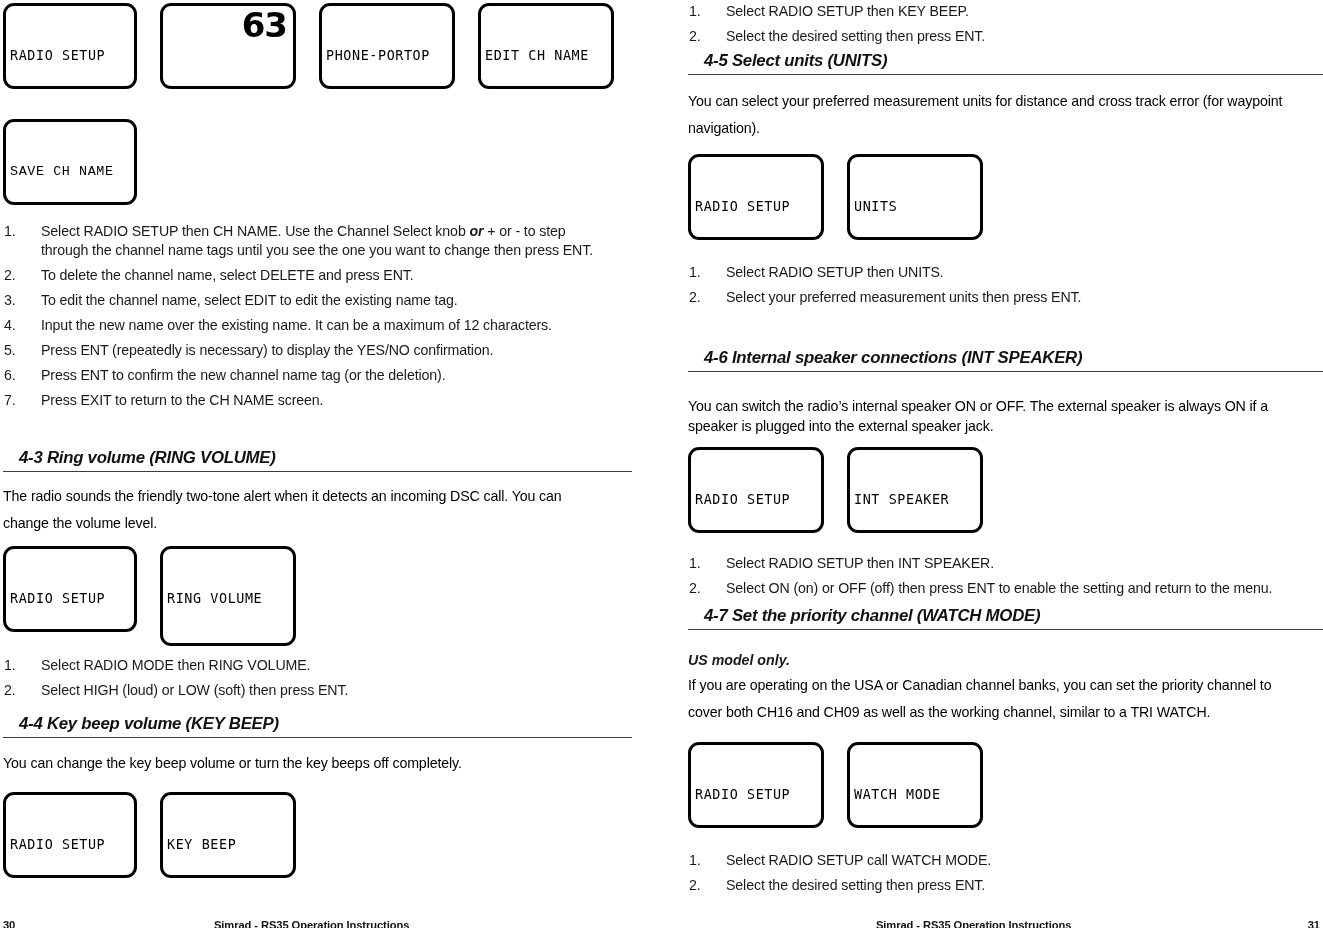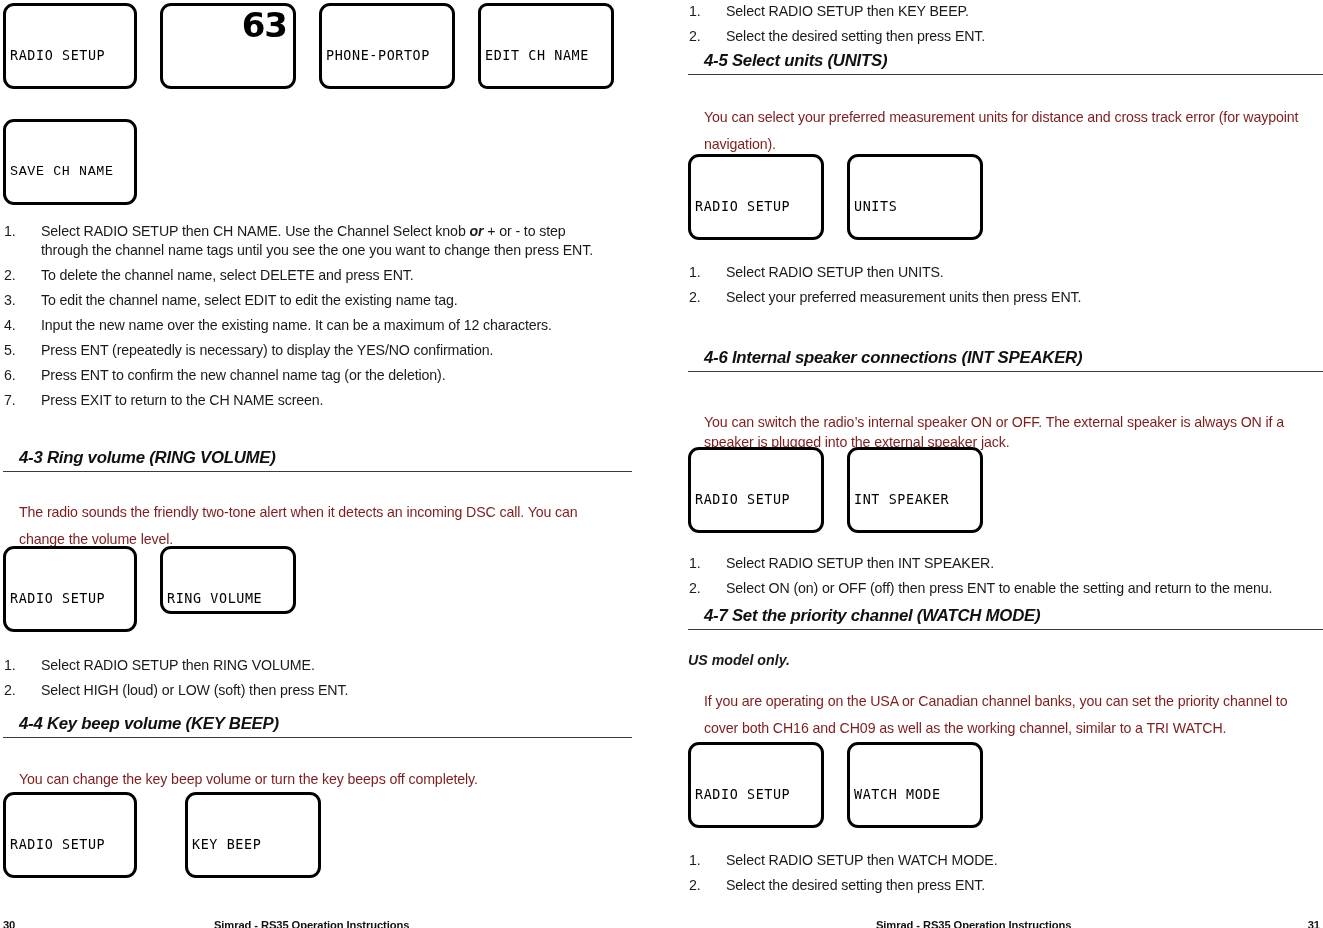--- a/index.html
+++ b/index.html
@@ -51,25 +51,25 @@
     border-bottom:1.4px solid #3b3b3b;
     font-size:16.8px;
     font-weight:bold;
     font-style:italic;
     letter-spacing:-0.25px;
     color:#111;
   }
 
   
   p.body{
-    margin:16px;
+    margin:0;
     font-size:14.2px;
     line-height:27px;
     letter-spacing:-0.12px;
-    color:#7f1d1d;
+    color:#000000;
   }
   p.body.tight{line-height:20px;}
   .note b{font-style:italic;}
   .usmodel{font-style:italic;font-weight:bold;font-size:14.2px;margin:0;line-height:22px;}
 
   
   ol.steps{
     margin:0;padding:0;list-style:none;
   }
   ol.steps li{
@@ -120,21 +120,21 @@
     </div>
 
     <div class="lcd" style="width:136px;height:86px;">
       <span class="ln">PHONE-PORTOP</span>
       
       
       
       
     </div>
 
-    <div class="lcd" style="width:136px;height:86px;border-radius:9px;">
+    <div class="lcd" style="width:136px;height:86px;">
       <span class="ln">EDIT CH NAME</span>
       
       
       
       
     </div>
   </div>
 
   <div class="lcd-row" style="position:absolute;left:3px;top:119px;">
     <div class="lcd" style="width:134px;height:86px;font-family:Liberation Mono, monospace;">
@@ -181,52 +181,52 @@
   <p class="body" style="position:absolute;left:3px;top:483px;width:600px;">The radio sounds the friendly two-tone alert when it detects an incoming DSC call. You can change the volume level.</p>
 
   <div class="lcd-row" style="position:absolute;left:3px;top:546px;gap:23px;">
     <div class="lcd" style="width:134px;height:86px;">
       <span class="ln">RADIO SETUP</span>
       
       
       
       
     </div>
-    <div class="lcd" style="width:136px;height:68px;">
+    <div class="lcd" style="width:136px;height:100px;">
       <span class="ln">RING VOLUME</span>
       
       
       
       
     </div>
   </div>
 
   <ol class="steps" style="position:absolute;left:3px;top:656px;width:608px;">
     <li>
       <span class="num">1.</span>
-      <span>Select RADIO SETUP then RING VOLUME.</span>
+      <span>Select RADIO MODE then RING VOLUME.</span>
     </li>
     <li>
       <span class="num">2.</span>
       <span>Select HIGH (loud) or LOW (soft) then press ENT.</span>
     </li>
   </ol>
 
   <h2 class="sec" style="position:absolute;left:3px;top:714px;width:613px;">4-4 Key beep volume (KEY BEEP)</h2>
   <p class="body tight" style="position:absolute;left:3px;top:753px;width:600px;">You can change the key beep volume or turn the key beeps off completely.</p>
 
   <div class="lcd-row" style="position:absolute;left:3px;top:792px;gap:23px;">
     <div class="lcd" style="width:134px;height:86px;">
       <span class="ln">RADIO SETUP</span>
       
       
       
       
     </div>
-    <div class="lcd" style="width:136px;height:86px;margin-left:25px;">
+    <div class="lcd" style="width:136px;height:86px;">
       <span class="ln">KEY BEEP</span>
       
       
       
       
     </div>
   </div>
 
   <div class="footer">
     <span class="pg" style="left:3px;">30</span>
@@ -327,21 +327,21 @@
       
       
       
       
     </div>
   </div>
 
   <ol class="steps" style="position:absolute;left:26px;top:851px;width:608px;">
     <li>
       <span class="num">1.</span>
-      <span>Select RADIO SETUP then WATCH MODE.</span>
+      <span>Select RADIO SETUP call WATCH MODE.</span>
     </li>
     <li>
       <span class="num">2.</span>
       <span>Select the desired setting then press ENT.</span>
     </li>
   </ol>
 
   <div class="footer">
     <span class="ttl" style="left:214px;">Simrad - RS35 Operation Instructions</span>
     <span class="pg" style="right:3px;">31</span>

